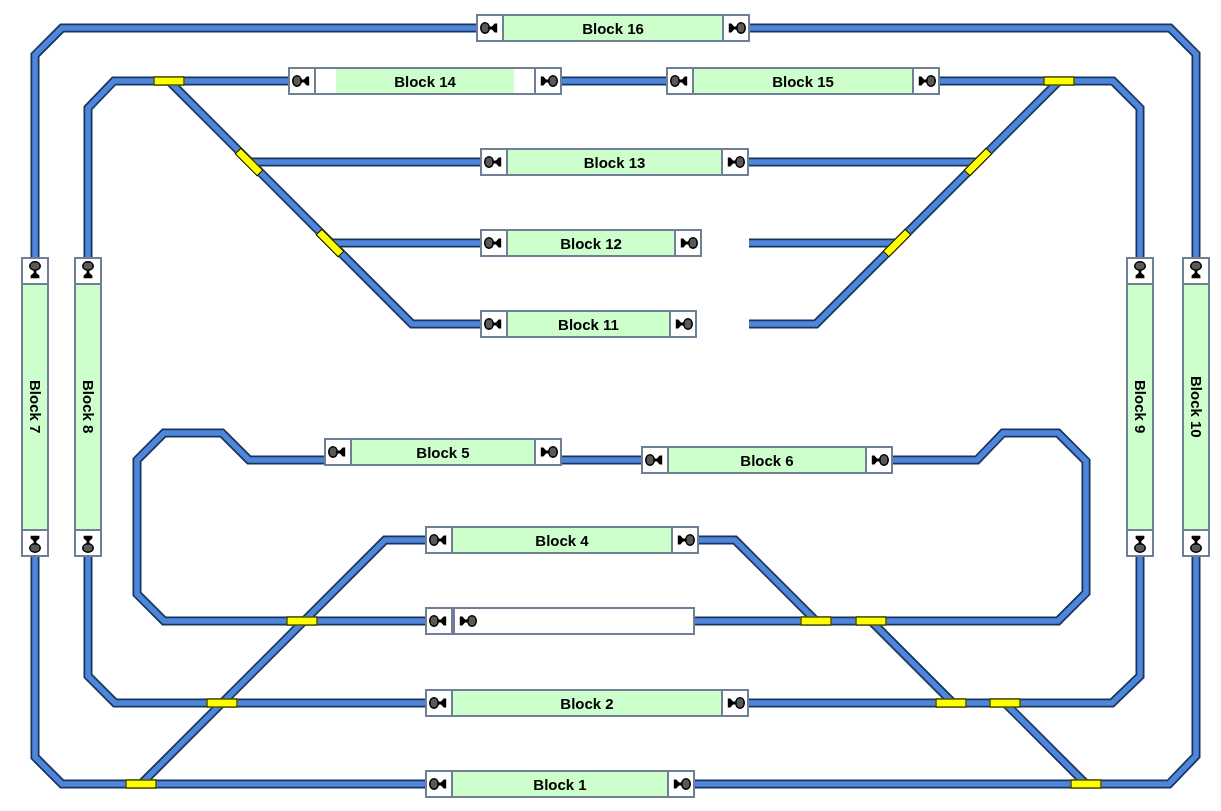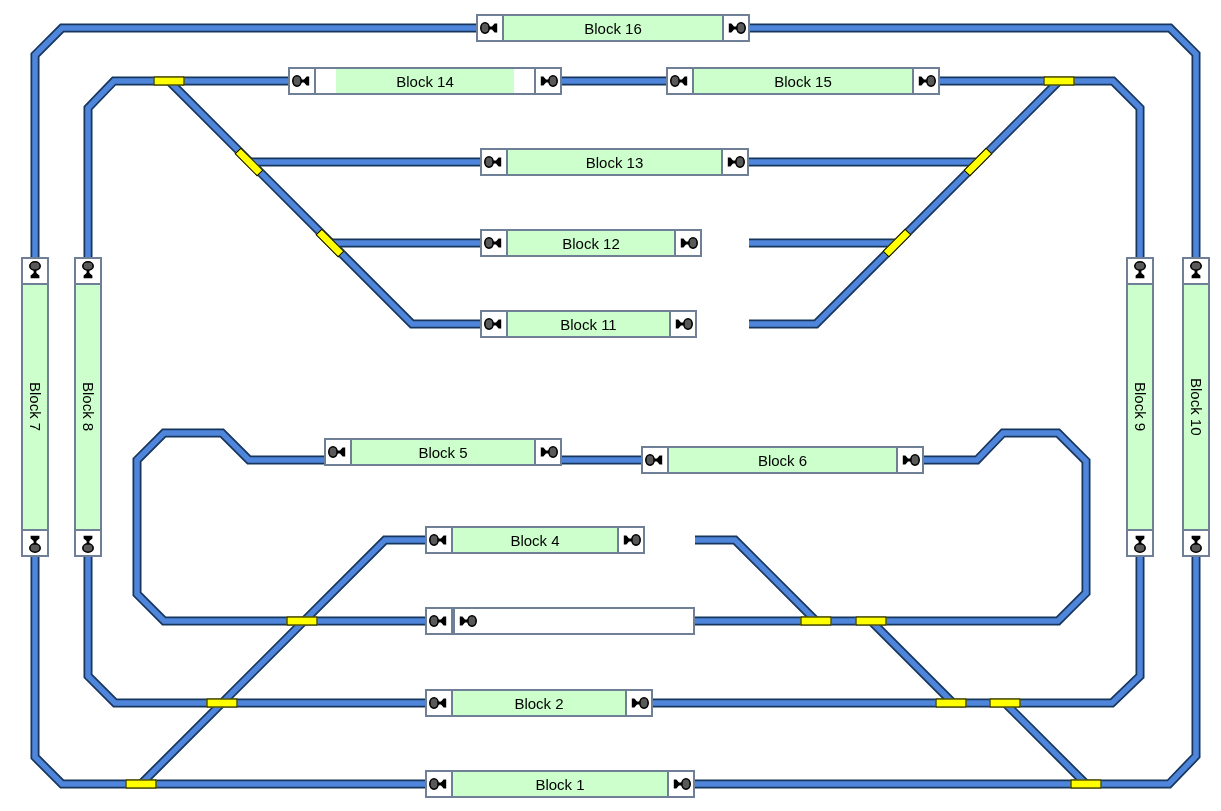--- a/index.html
+++ b/index.html
@@ -1,17 +1,17 @@
 <!DOCTYPE html>
 <html style="--background: #FFFFFF; --track_fill: #4F86DC; --track_outline: #17365D; --block_fill: #CCFFCC; --block_border: #6E7F96; --turnout_fill: #FFFF00; --turnout_outline: #000000; --signal_body: #595959; --signal_dark: #000000;"><head>
 <meta charset="utf-8">
 <style>
   html,body{margin:0;padding:0;background:#fff;}
   #stage{position:relative;width:1221px;height:811px;background:var(--background,#fff);
-         font-family:"Liberation Sans","DejaVu Sans",sans-serif;overflow:hidden;}
+         font-family:"Liberation Sans","DejaVu Sans",sans-serif;overflow:hidden;font-weight:bold;}
   #tracks{position:absolute;left:0;top:0;z-index:1;}
   .rail-out{fill:none;stroke:var(--track_outline);stroke-width:9;stroke-linejoin:miter;}
   .rail-in {fill:none;stroke:var(--track_fill);stroke-width:5.5;stroke-linejoin:miter;}
   .turnout{position:absolute;z-index:2;width:29px;height:7px;background:var(--turnout_fill);
            border:1px solid var(--turnout_outline);}
   .turnout.diag{width:30px;height:7px;}
   .r45 {transform:translate(-50%,-50%) rotate(45deg);}
   .r-45{transform:translate(-50%,-50%) rotate(-45deg);}
   .rH  {transform:translate(-50%,-50%);}
   .block{position:absolute;z-index:3;display:flex;border:2px solid var(--block_border);
@@ -174,34 +174,34 @@
           <use href="#sig"></use>
         </svg>
       </span>
     <span class="cell lbl">Block 5</span>
     <span class="cell sig flipX">
         <svg viewBox="0 0 20 14">
           <use href="#sig"></use>
         </svg>
       </span>
   </div>
-  <div class="block h" style="left:641px;top:446px;width:283px;">
+  <div class="block h" style="left:641px;top:446px;width:252px;">
     <span class="cell sig">
         <svg viewBox="0 0 20 14">
           <use href="#sig"></use>
         </svg>
       </span>
     <span class="cell lbl">Block 6</span>
     <span class="cell sig flipX">
         <svg viewBox="0 0 20 14">
           <use href="#sig"></use>
         </svg>
       </span>
   </div>
-  <div class="block h" style="left:425px;top:526px;width:220px;">
+  <div class="block h" style="left:425px;top:526px;width:274px;">
     <span class="cell sig">
         <svg viewBox="0 0 20 14">
           <use href="#sig"></use>
         </svg>
       </span>
     <span class="cell lbl">Block 4</span>
     <span class="cell sig flipX">
         <svg viewBox="0 0 20 14">
           <use href="#sig"></use>
         </svg>
@@ -212,21 +212,21 @@
         <svg viewBox="0 0 20 14">
           <use href="#sig"></use>
         </svg>
       </span>
     <span class="cell sig flipX">
         <svg viewBox="0 0 20 14">
           <use href="#sig"></use>
         </svg>
       </span>
   </div>
-  <div class="block h" style="left:425px;top:689px;width:228px;">
+  <div class="block h" style="left:425px;top:689px;width:324px;">
     <span class="cell sig">
         <svg viewBox="0 0 20 14">
           <use href="#sig"></use>
         </svg>
       </span>
     <span class="cell lbl">Block 2</span>
     <span class="cell sig flipX">
         <svg viewBox="0 0 20 14">
           <use href="#sig"></use>
         </svg>

